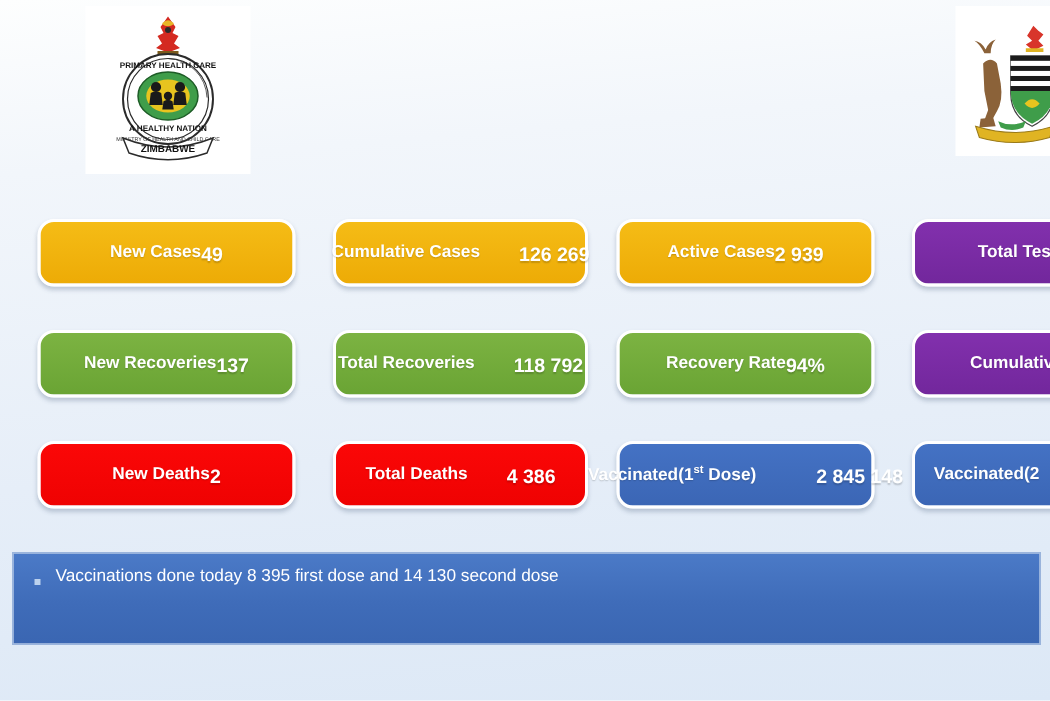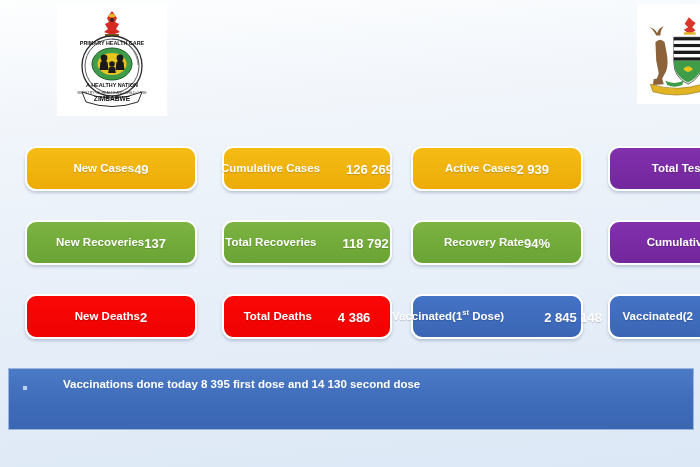--- a/index.html
+++ b/index.html
@@ -80,22 +80,22 @@
 
   
   #footer-banner {
     position:absolute; left:8px; top:368px; width:686px; height:62px;
     background:linear-gradient(180deg,#4b7ac7 0%,#3f6cb9 55%,#3a66b2 100%);
     border:1px solid #9ab4dc;
     padding:8px 4px 0 10px;
   }
   .note {
     display:flex; align-items:center;
-    color:#ffffff; font-size:11.5px; font-weight:bold;
-    line-height:1.35; margin-bottom:6px; white-space:nowrap;gap:26px;
+    color:#ffffff; font-size:11.5px; font-weight:normal;
+    line-height:1.35; margin-bottom:6px; white-space:nowrap;
   }
   .note .bullet {
     display:inline-block; width:4px; height:4px;
     background:#bcd2ee; margin:6px 10px 0 4px; flex:0 0 auto;
   }
 
   
   .logo-svg { display:block; }
 </style>
 </head>

